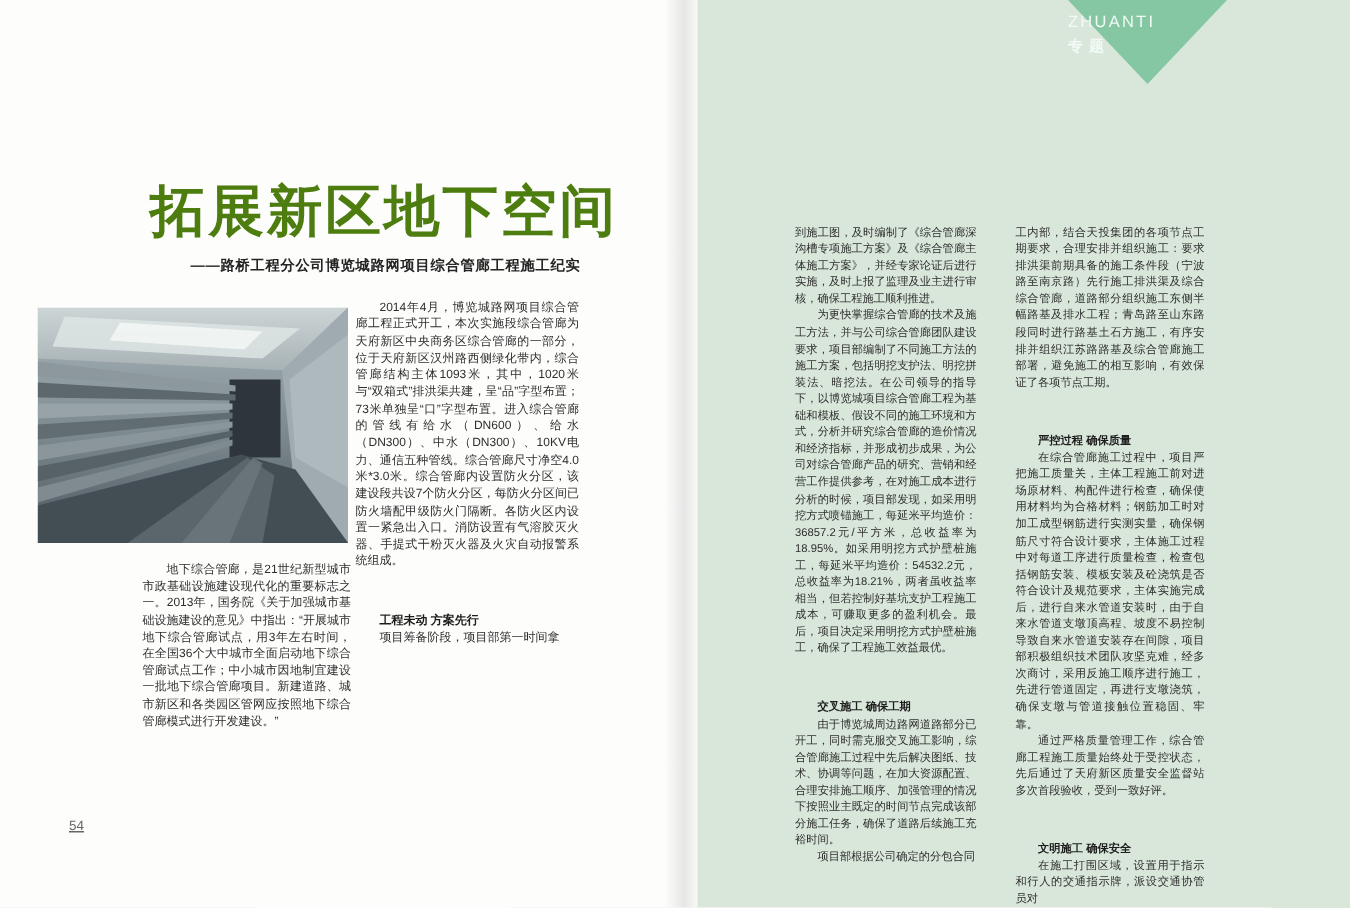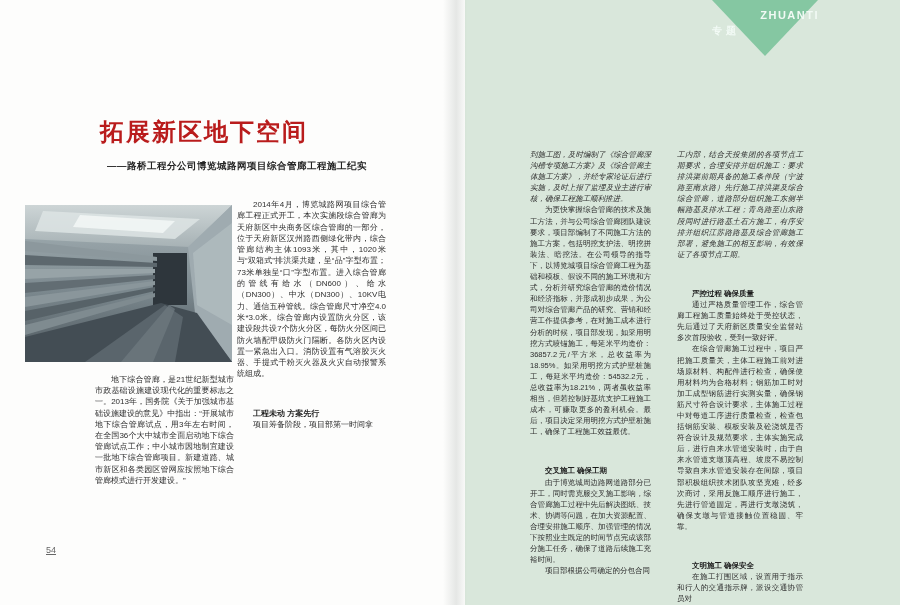--- a/index.html
+++ b/index.html
@@ -4,43 +4,43 @@
 <style>
   html,body{margin:0;padding:0;}
   body{width:900px;height:605px;overflow:hidden;background:#e8e8e8;
        font-family:"Liberation Sans","DejaVu Sans",sans-serif;}
   .spread{position:relative;width:900px;height:605px;background:#ffffff;}
   .page-left{position:absolute;left:0;top:0;width:465px;height:605px;background:#fdfdfc;}
   .page-right{position:absolute;left:465px;top:0;width:435px;height:605px;background:#d9e7db;}
   .gutter{position:absolute;left:443px;top:0;width:24px;height:605px;
           background:linear-gradient(90deg,rgba(0,0,0,0) 0%,rgba(120,130,125,0.18) 55%,rgba(0,0,0,0) 100%);}
   
-  .title{position:absolute;left:100px;top:116px;width:320px;font-size:24px;font-weight:bold;
-         color:#b91c1c;letter-spacing:2px;font-family:"DejaVu Sans","Liberation Sans",sans-serif;}
-  .subtitle{position:absolute;left:107px;top:160px;width:300px;font-size:9.5px;font-weight:bold;
-            color:#242424;letter-spacing:0.5px;}
+  .title{position:absolute;left:100px;top:116px;width:320px;font-size:37px;font-weight:bold;
+         color:#4d7c0f;letter-spacing:2px;font-family:"DejaVu Sans","Liberation Sans",sans-serif;}
+  .subtitle{position:absolute;left:107px;top:171px;width:300px;font-size:9.5px;font-weight:bold;
+            color:#242424;letter-spacing:0.5px;text-align:center;}
   .photo{position:absolute;left:25px;top:205px;width:207px;height:157px;overflow:hidden;
          box-shadow:0 0 0 1px rgba(0,0,0,0.08) inset;}
   .pageno{position:absolute;left:46px;top:545px;font-size:9px;color:#666;text-decoration:underline;}
   
   .col{position:absolute;color:#2e2e2e;text-align:justify;text-justify:inter-character;}
   .col .para{text-indent:2em;margin:0;}
-  .col .para.cont{text-indent:0;font-style:italic;}
+  .col .para.cont{text-indent:0;}
   .col .subhead{font-weight:bold;text-indent:2em;color:#1d1d1d;margin-top:28px;}
   .col1{left:95px;top:374px;width:139px;font-size:8px;line-height:11.2px;}
   .col2{left:237px;top:199px;width:149px;font-size:8px;line-height:11.3px;}
   .colA{left:530px;top:149px;width:121px;font-size:7.5px;line-height:11.1px;}
   .colB{left:677px;top:149px;width:126px;font-size:7.5px;line-height:11.1px;}
   
   .banner{position:absolute;left:712px;top:0;width:107px;height:56px;}
   .banner .tri{position:absolute;left:0;top:0;width:0;height:0;
                border-left:53.5px solid transparent;border-right:53.5px solid transparent;
                border-top:56px solid #85c7a2;}
-  .banner .tag-en{position:absolute;left:0;top:9px;width:107px;text-align:right;
-                  color:#f2faf5;font-size:11px;letter-spacing:1.5px;font-weight:bold;}
+  .banner .tag-en{position:absolute;left:0;top:9px;width:107px;text-align:left;
+                  color:#f2faf5;font-size:11px;letter-spacing:1.5px;}
   .banner .tag-cn{position:absolute;left:0;top:24px;width:107px;text-align:left;
                   color:#f2faf5;font-size:10px;font-weight:bold;letter-spacing:4px;}
 </style>
 </head>
 <body>
 
 <div class="spread">
 
   <div class="page-left">
     <div class="title">拓展新区地下空间</div>
@@ -102,22 +102,22 @@
   <div class="col colA">
       <div class="para cont">到施工图，及时编制了《综合管廊深沟槽专项施工方案》及《综合管廊主体施工方案》，并经专家论证后进行实施，及时上报了监理及业主进行审核，确保工程施工顺利推进。</div>
       <div class="para">为更快掌握综合管廊的技术及施工方法，并与公司综合管廊团队建设要求，项目部编制了不同施工方法的施工方案，包括明挖支护法、明挖拼装法、暗挖法。在公司领导的指导下，以博览城项目综合管廊工程为基础和模板、假设不同的施工环境和方式，分析并研究综合管廊的造价情况和经济指标，并形成初步成果，为公司对综合管廊产品的研究、营销和经营工作提供参考，在对施工成本进行分析的时候，项目部发现，如采用明挖方式喷锚施工，每延米平均造价：36857.2元/平方米，总收益率为18.95%。如采用明挖方式护壁桩施工，每延米平均造价：54532.2元，总收益率为18.21%，两者虽收益率相当，但若控制好基坑支护工程施工成本，可赚取更多的盈利机会。最后，项目决定采用明挖方式护壁桩施工，确保了工程施工效益最优。</div>
       <div class="subhead">交叉施工 确保工期</div>
       <div class="para">由于博览城周边路网道路部分已开工，同时需克服交叉施工影响，综合管廊施工过程中先后解决图纸、技术、协调等问题，在加大资源配置、合理安排施工顺序、加强管理的情况下按照业主既定的时间节点完成该部分施工任务，确保了道路后续施工充裕时间。</div>
       <div class="para">项目部根据公司确定的分包合同</div>
     </div>
   <div class="col colB">
       <div class="para cont">工内部，结合天投集团的各项节点工期要求，合理安排并组织施工：要求排洪渠前期具备的施工条件段（宁波路至南京路）先行施工排洪渠及综合综合管廊，道路部分组织施工东侧半幅路基及排水工程；青岛路至山东路段同时进行路基土石方施工，有序安排并组织江苏路路基及综合管廊施工部署，避免施工的相互影响，有效保证了各项节点工期。</div>
       <div class="subhead">严控过程 确保质量</div>
+      <div class="para">在综合管廊施工过程中，项目严把施工质量关，主体工程施工前对进场原材料、构配件进行检查，确保使用材料均为合格材料；钢筋加工时对加工成型钢筋进行实测实量，确保钢筋尺寸符合设计要求，主体施工过程中对每道工序进行质量检查，检查包括钢筋安装、模板安装及砼浇筑是否符合设计及规范要求，主体实施完成后，进行自来水管道安装时，由于自来水管道支墩顶高程、坡度不易控制导致自来水管道安装存在间隙，项目部积极组织技术团队攻坚克难，经多次商讨，采用反施工顺序进行施工，先进行管道固定，再进行支墩浇筑，确保支墩与管道接触位置稳固、牢靠。</div>
       <div class="para">通过严格质量管理工作，综合管廊工程施工质量始终处于受控状态，先后通过了天府新区质量安全监督站多次首段验收，受到一致好评。</div>
-      <div class="para">在综合管廊施工过程中，项目严把施工质量关，主体工程施工前对进场原材料、构配件进行检查，确保使用材料均为合格材料；钢筋加工时对加工成型钢筋进行实测实量，确保钢筋尺寸符合设计要求，主体施工过程中对每道工序进行质量检查，检查包括钢筋安装、模板安装及砼浇筑是否符合设计及规范要求，主体实施完成后，进行自来水管道安装时，由于自来水管道支墩顶高程、坡度不易控制导致自来水管道安装存在间隙，项目部积极组织技术团队攻坚克难，经多次商讨，采用反施工顺序进行施工，先进行管道固定，再进行支墩浇筑，确保支墩与管道接触位置稳固、牢靠。</div>
       <div class="subhead">文明施工 确保安全</div>
       <div class="para">在施工打围区域，设置用于指示和行人的交通指示牌，派设交通协管员对</div>
     </div>
 
   <div class="banner">
     <div class="tri"></div>
     <div class="tag-en">ZHUANTI</div>
     <div class="tag-cn">专题</div>
   </div>
 

